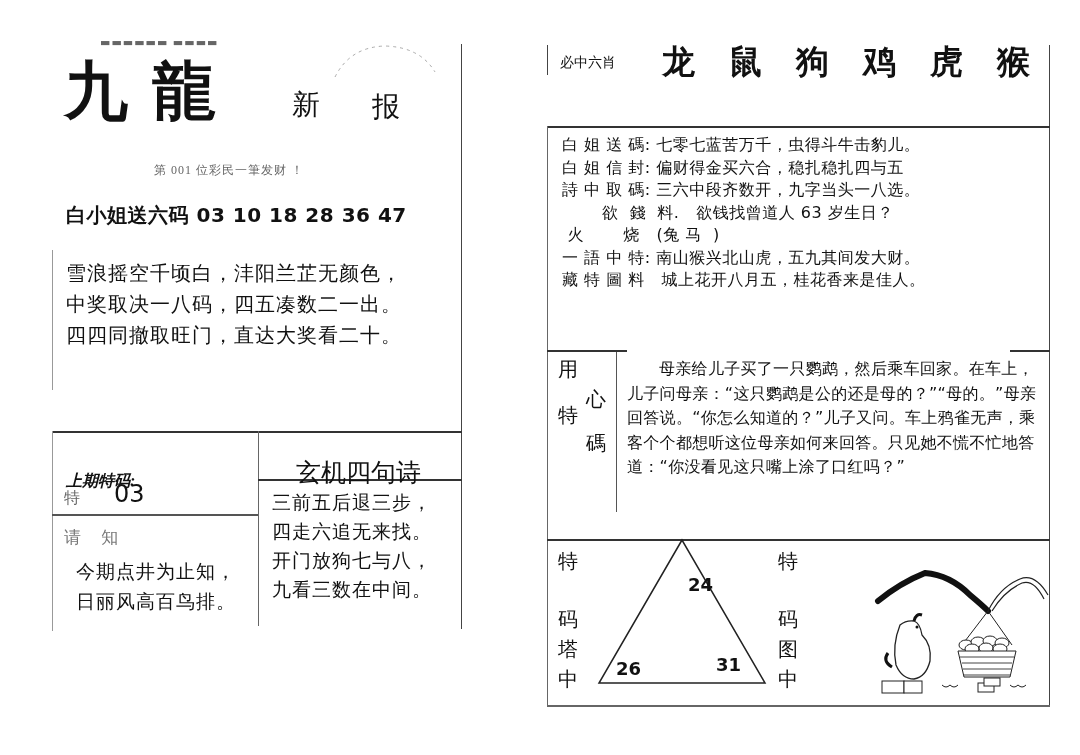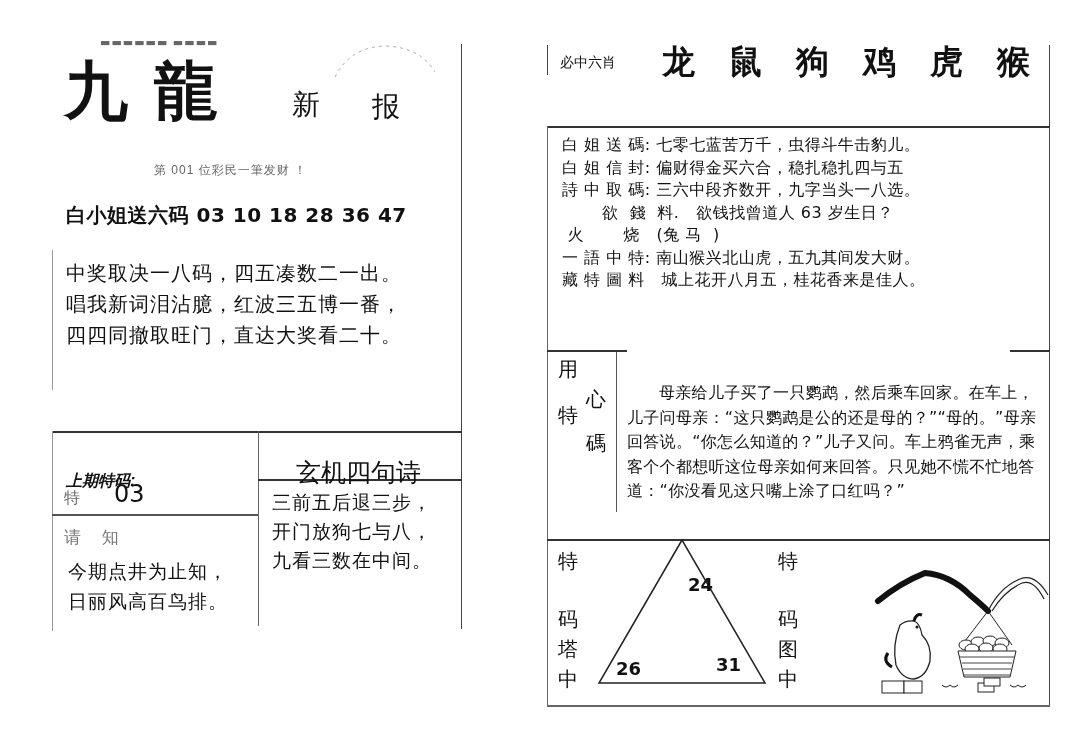--- a/index.html
+++ b/index.html
@@ -1,29 +1,29 @@
 <!DOCTYPE html>
 <html><head>
 <meta charset="utf-8">
 <style>
   html, body { margin:0; padding:0; background:#ffffff; }
   body { width:1080px; height:755px; position:relative; overflow:hidden;
          font-family:"DejaVu Sans","Liberation Sans",sans-serif; color:#111; }
   .abs { position:absolute; }
   .vline { position:absolute; width:1px; background:#444; }
   .hline { position:absolute; height:1.5px; background:#333; }
-  .serif { font-family:Liberation Sans, sans-serif; }
+  .serif { font-family:Liberation Serif, serif; }
   
   .faint { color:#666; letter-spacing:1px; }
   #masthead-big { font-size:64px; font-weight:700; letter-spacing:4px; }
   #masthead-small { font-size:28px; }
   .poem-line { font-size:20px; line-height:31px; letter-spacing:1px; }
   .six-codes { font-size:20px; letter-spacing:0.5px;font-weight:bold; }
   .row-right { font-size:16px; line-height:22.5px; white-space:nowrap; letter-spacing:0.5px; }
-  .story { font-size:16px; line-height:24.5px; letter-spacing:0.3px;margin-top:24px; }
+  .story { font-size:16px; line-height:24.5px; letter-spacing:0.3px; }
   .tri-num { font-size:18px; font-weight:700; }
   .vert-label { font-size:20px; }
 </style>
 </head>
 <body>
 
 <div class="vline" style="left:461px; top:44px; height:585px;"></div>
 <div class="vline" style="left:52px; top:250px; height:140px; background:#999;"></div>
 
 <div class="abs faint" style="left:100px; top:36px; font-size:11px;">▬▬▬▬▬▬ ▬▬▬▬</div>
@@ -35,44 +35,45 @@
 <div class="abs serif" id="masthead-small" style="left:372px; top:88px; font-size:28px;">报</div>
 <svg class="abs" style="left:330px; top:42px;" width="110" height="40">
   <path d="M5 35 Q20 5 55 4 Q90 5 105 30" stroke="#aaa" stroke-width="1" fill="none" stroke-dasharray="3 4"></path>
 </svg>
 
 <div class="abs faint serif" style="left:154px; top:162px; font-size:12px;">第 001 位彩民一筆发财 ！</div>
 
 <div class="abs six-codes" style="left:66px; top:202px;">白小姐送六码 03 10 18 28 36 47</div>
 
 <div class="abs" style="left:66px; top:258px;">
+  <div class="poem-line">雪浪摇空千顷白，沣阳兰芷无颜色，</div>
   <div class="poem-line">中奖取决一八码，四五凑数二一出。</div>
-  <div class="poem-line">唱我新词泪沾臆，红波三五博一番，</div>
   <div class="poem-line">四四同撤取旺门，直达大奖看二十。</div>
 </div>
 
 <div class="hline" style="left:52px; top:431px; width:410px;"></div>
 <div class="vline" style="left:52px; top:431px; height:200px; background:#999;"></div>
 <div class="vline" style="left:258px; top:431px; height:195px; background:#666;"></div>
 <div class="hline" style="left:258px; top:479px; width:204px;"></div>
 <div class="hline" style="left:52px; top:514px; width:206px; background:#555;"></div>
 
 <div class="abs serif" style="left:66px; top:443px; font-size:16px; font-weight:700; font-style:italic;margin-top:28px;">上期特码:</div>
 <div class="abs serif" style="left:64px; top:488px; font-size:16px; color:#666;">特</div>
 <div class="abs" style="left:114px; top:480px; font-size:24px;">03</div>
 
 <div class="abs serif" style="left:64px; top:526px; font-size:17px; color:#777; letter-spacing:8px;">请 知</div>
-<div class="abs" style="left:68px; top:556px;">
+<div class="abs" style="left:76px; top:556px;">
   <div class="poem-line" style="font-size:19px; line-height:30px;">今期点井为止知，</div>
   <div class="poem-line" style="font-size:19px; line-height:30px;">日丽风高百鸟排。</div>
 </div>
 
 <div class="abs serif" style="left:296px; top:456px; font-size:25px;">玄机四句诗</div>
 <div class="abs" style="left:272px; top:488px;">
   <div class="poem-line" style="font-size:19px; line-height:29px;">三前五后退三步，</div>
+  <div class="poem-line" style="font-size:19px; line-height:29px;">四走六追无来找。</div>
   <div class="poem-line" style="font-size:19px; line-height:29px;">开门放狗七与八，</div>
   <div class="poem-line" style="font-size:19px; line-height:29px;">九看三数在中间。</div>
 </div>
 
 <div class="vline" style="left:547px; top:45px; height:30px;"></div>
 <div class="vline" style="left:1049px; top:45px; height:660px;"></div>
 
 <div class="abs serif" style="left:560px; top:54px; font-size:14px;">必中六肖</div>
 <div class="abs serif" style="left:662px; top:40px; font-size:33px; font-weight:700; display:flex; gap:34px;">
   <span>龙</span>

